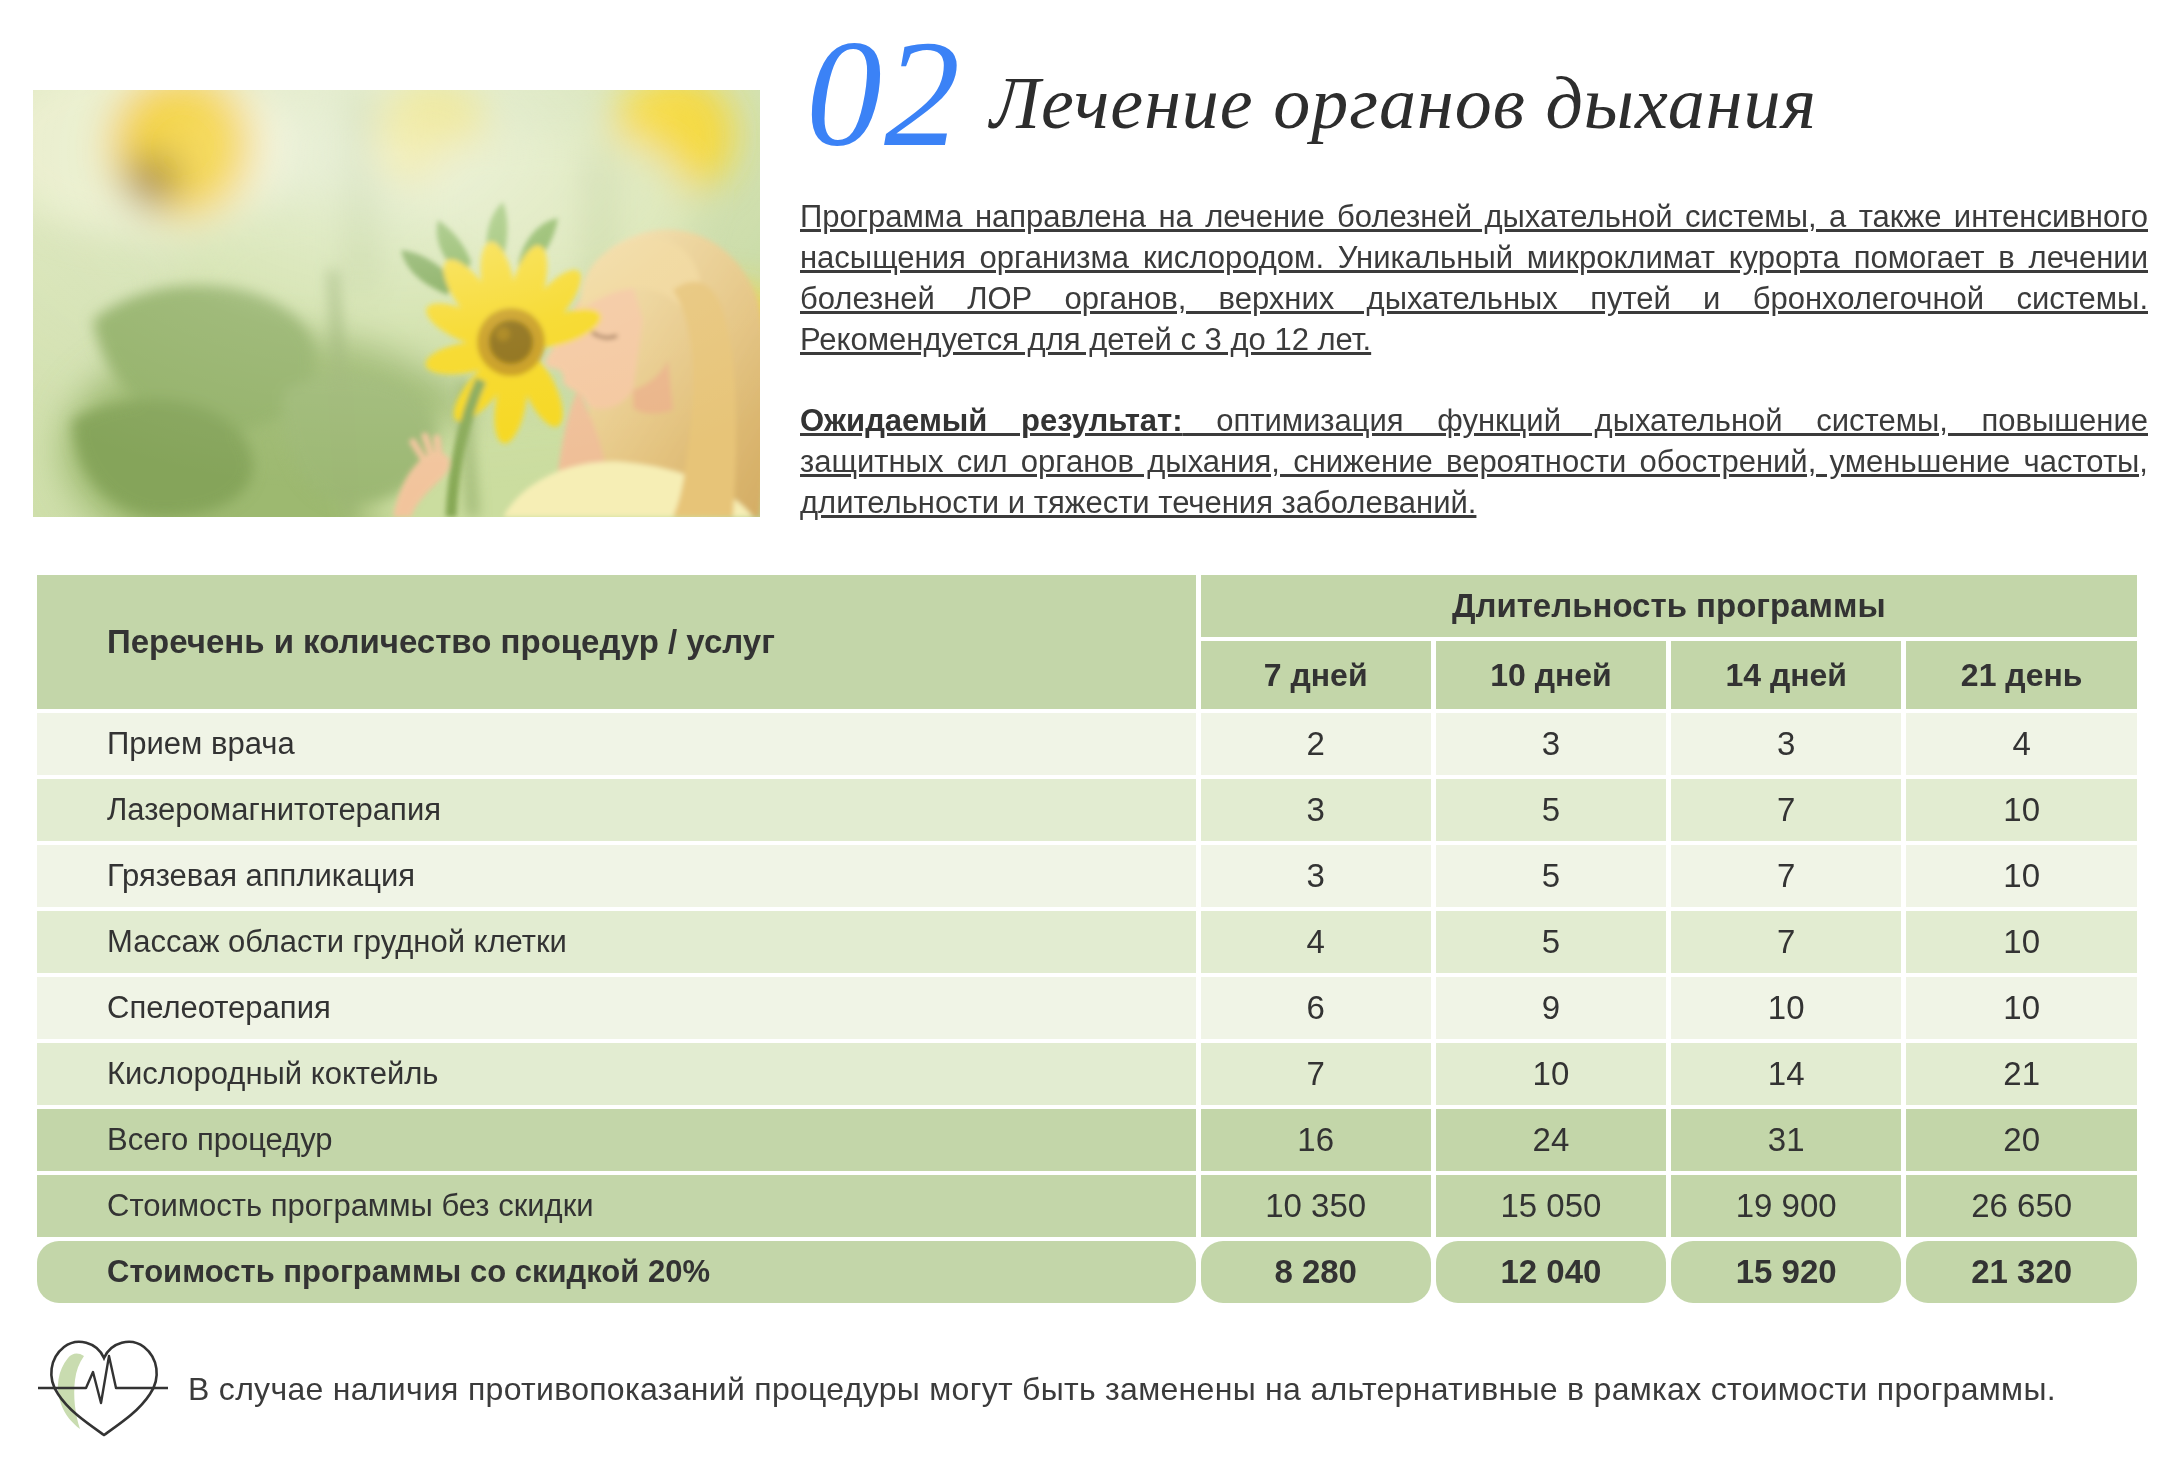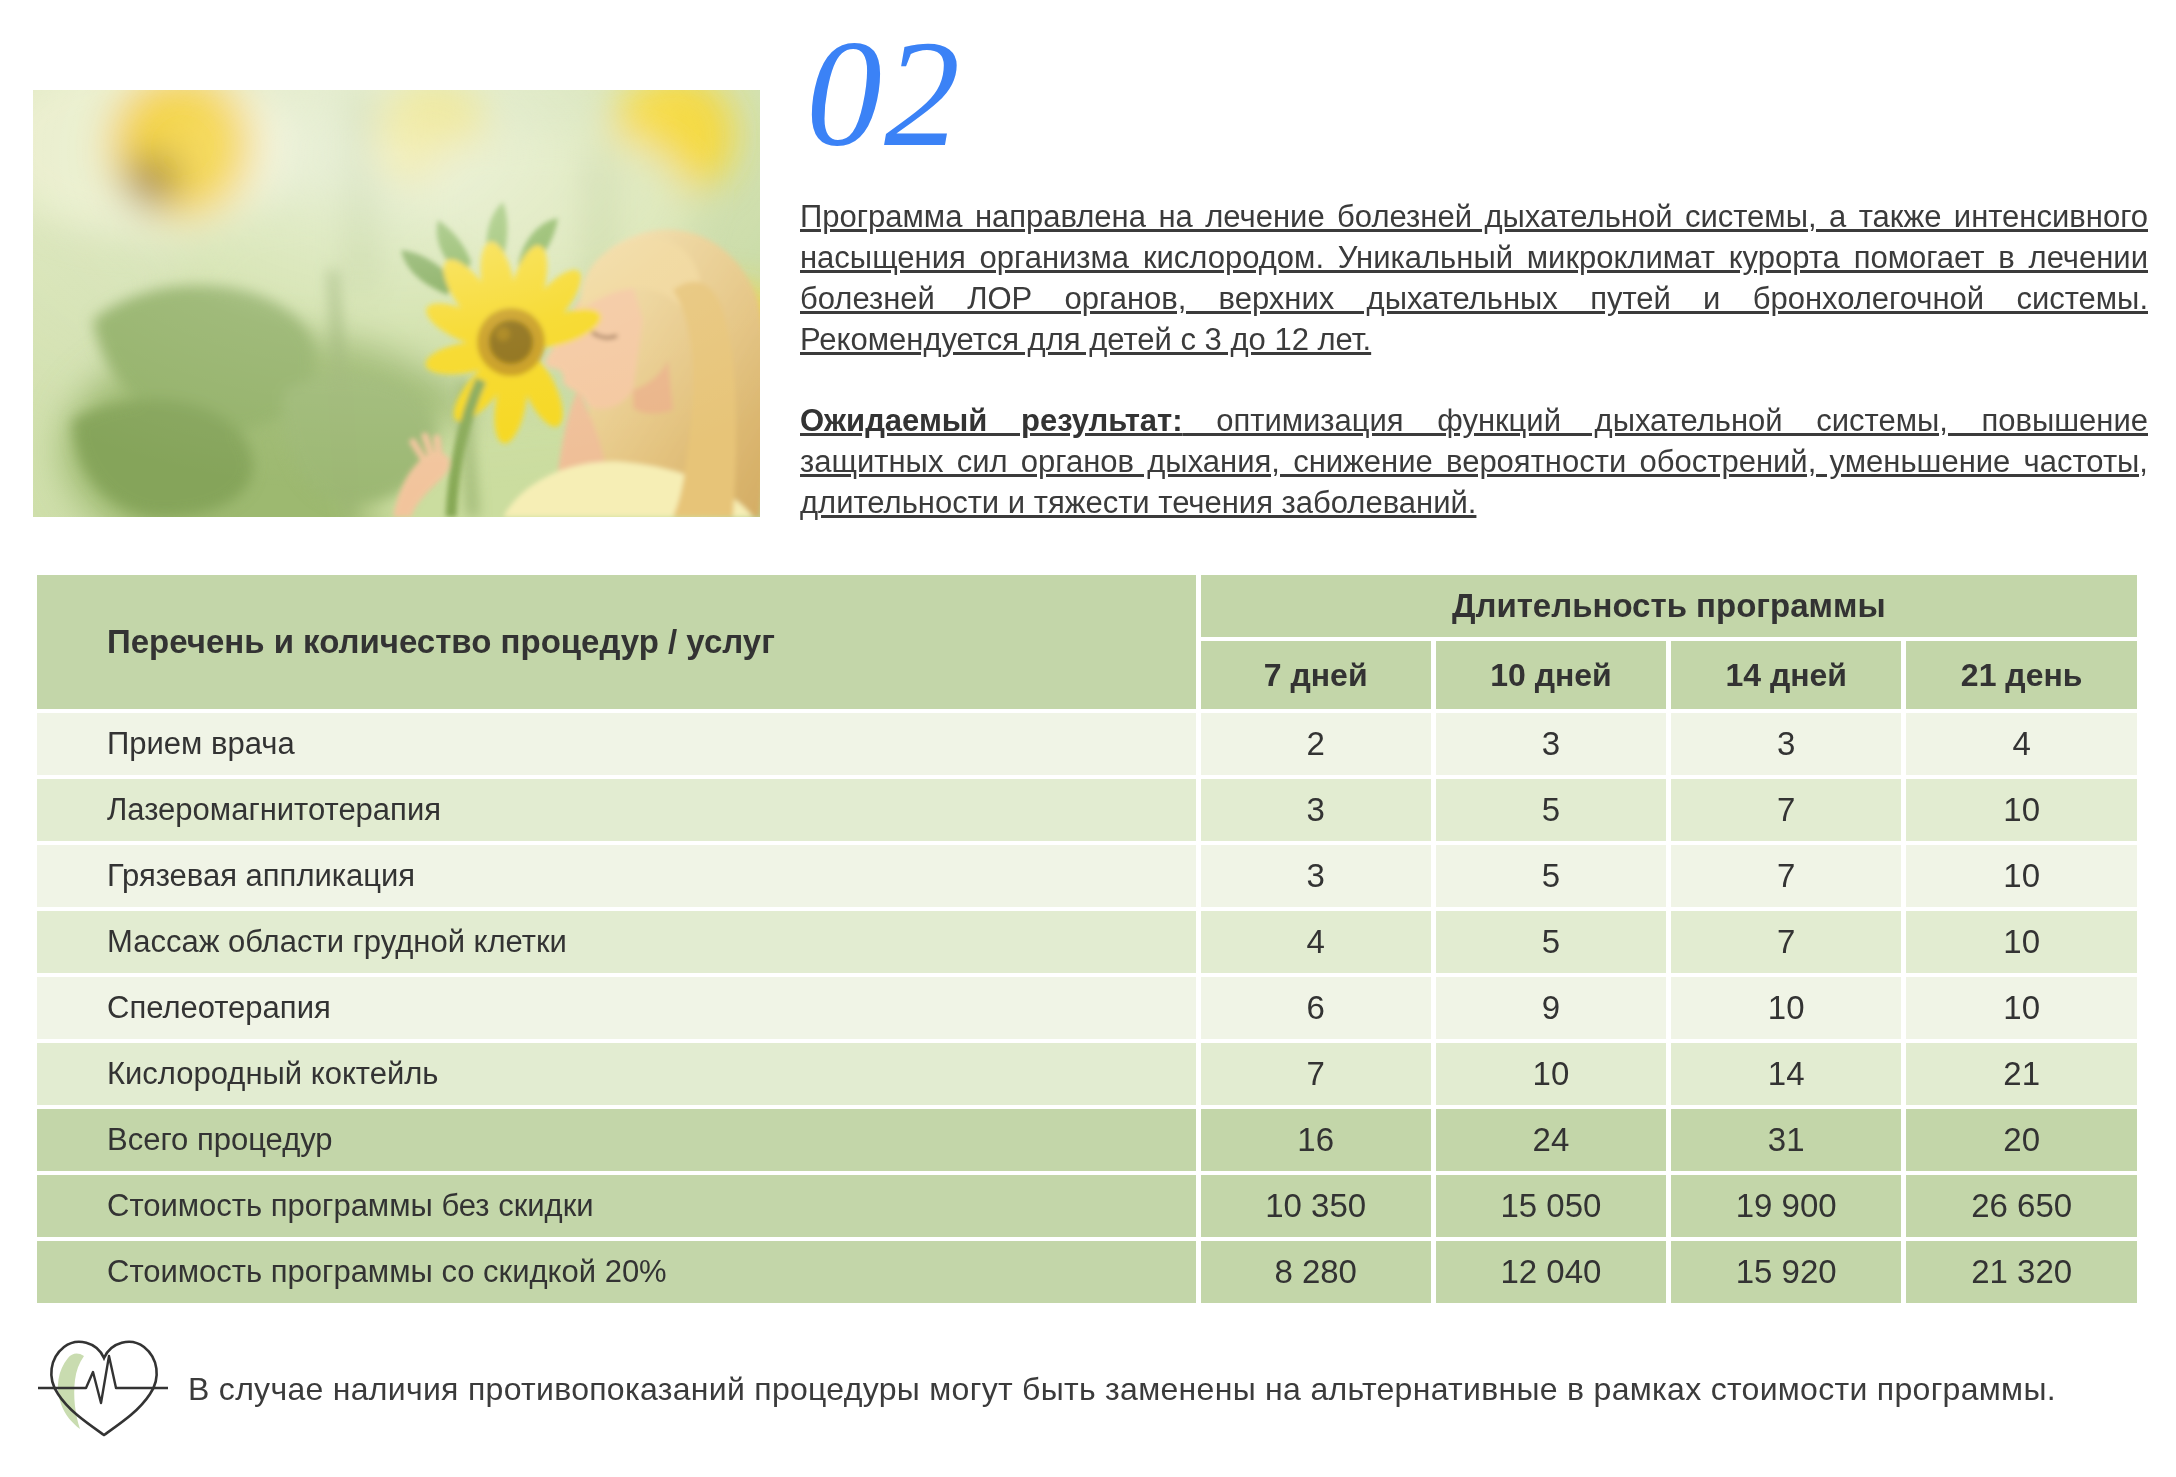--- a/index.html
+++ b/index.html
@@ -40,21 +40,21 @@
   th.lblhead{
     background:#c3d6a9;text-align:left;padding-left:70px;font-size:33px;font-weight:bold;
   }
   th.group{background:#c3d6a9;height:60px;font-size:33px;font-weight:bold;}
   th.dur{background:#c3d6a9;height:68px;font-size:32px;font-weight:bold;}
   td.lbl{text-align:left;padding-left:70px;}
   td.val{text-align:center;font-size:33px;}
   tr.row-light td{background:#f0f4e6;height:57px;}
   tr.row-mid td{background:#e2ecd1;height:57px;}
   tr.row-dark td{background:#c3d6a9;height:62px;}
-  tr.bold td{font-weight:normal;}
+  tr.bold td{font-weight:bold;border-radius:22px;}
 
   
   .footnote{position:absolute;left:38px;top:1336px;width:2104px;display:flex;align-items:center;}
   .heart-icon{width:132px;height:106px;flex:0 0 auto;}
   .footnote-text{margin-left:18px;font-size:32px;color:#3b3b3b;letter-spacing:.3px;}
 </style>
 </head>
 <body data-interactable="false">
 
 <div class="photo" data-interactable="false">
@@ -158,20 +158,21 @@
 
       <path d="M448,290 C430,330 420,380 418,427" stroke="#86a855" stroke-width="11" fill="none"></path>
     </g>
 
     <rect width="727" height="427" fill="url(#haze)"></rect>
   </svg>
 </div>
 
 <div class="headline" data-interactable="false">
   <span class="section-num" data-interactable="false">02</span>
+  <span class="page-title" data-interactable="false">Лечение органов дыхания</span>
 </div>
 
 <p class="intro" data-interactable="false">Программа направлена на лечение болезней дыхательной системы, а также интенсивного насыщения организма кислородом. Уникальный микроклимат курорта помогает в лечении болезней ЛОР органов, верхних дыхательных путей и бронхолегочной системы. Рекомендуется для детей с 3 до 12 лет.</p>
 
 <p class="expected" data-interactable="false"><b data-interactable="false">Ожидаемый результат:</b><span data-interactable="false"> оптимизация функций дыхательной системы, повышение защитных сил органов дыхания, снижение вероятности обострений, уменьшение частоты, длительности и тяжести течения заболеваний.</span></p>
 
 <div class="tbl-wrap" data-interactable="false">
   <table data-interactable="false">
     <colgroup>
       <col style="width:55.7%">

